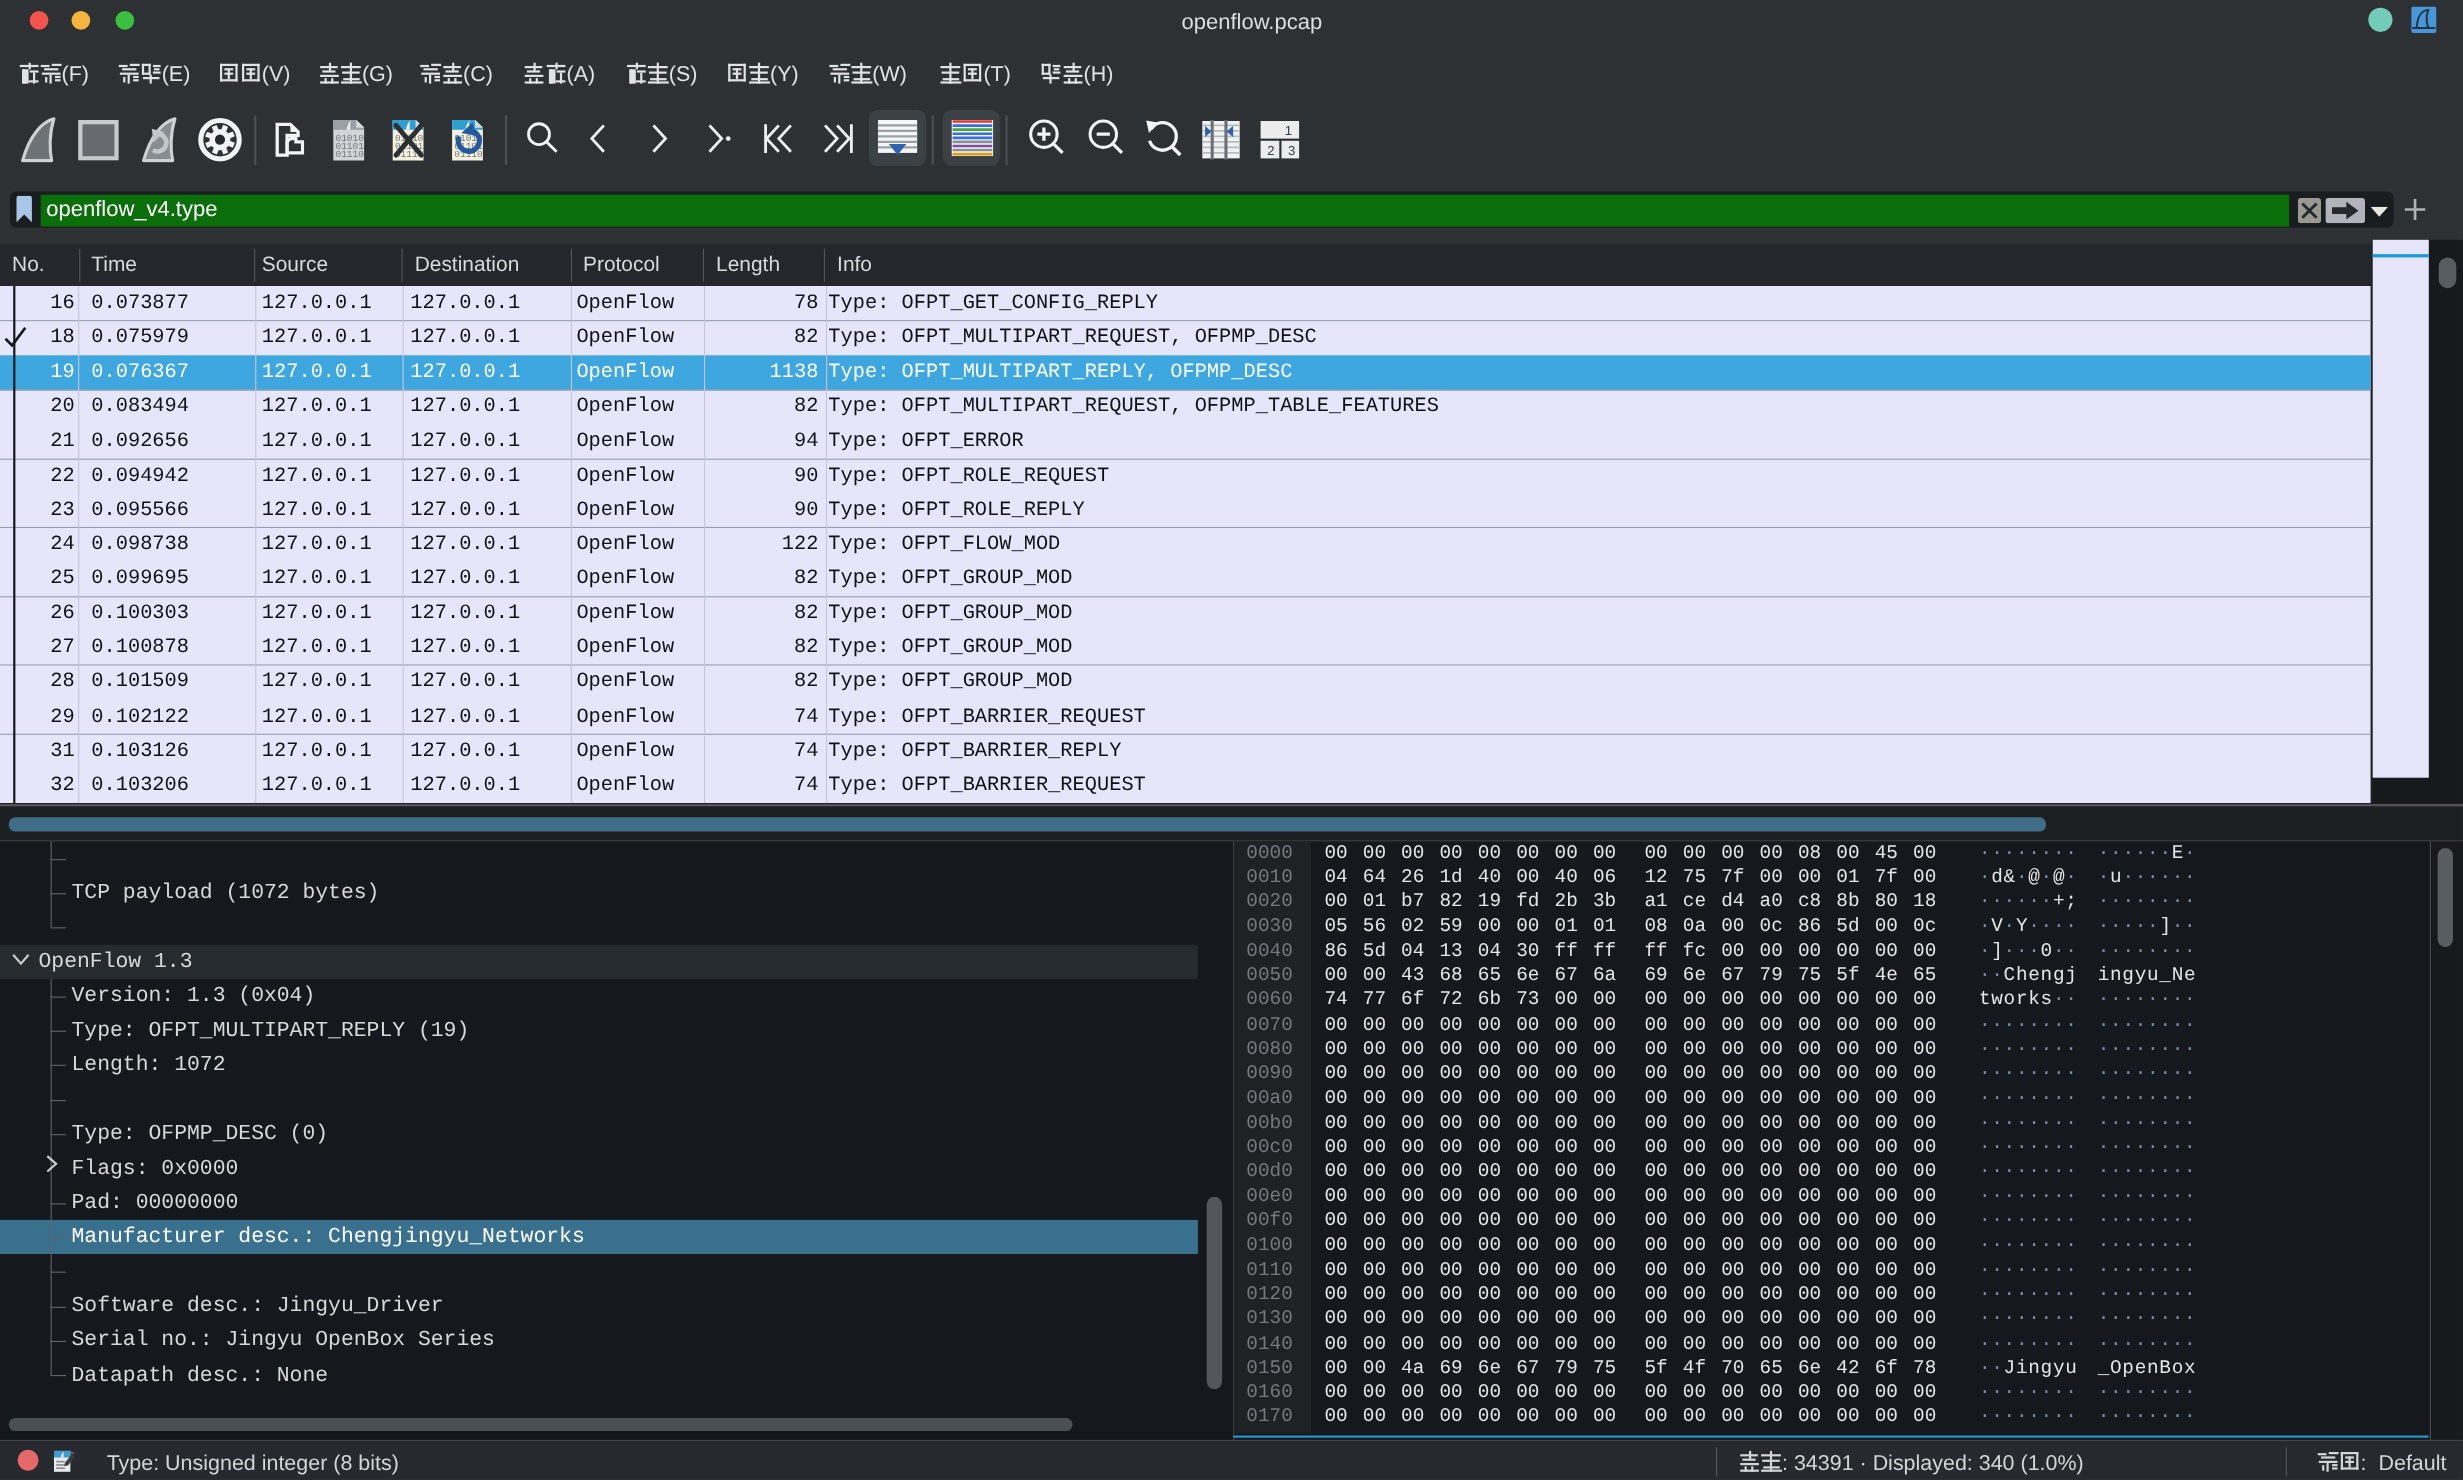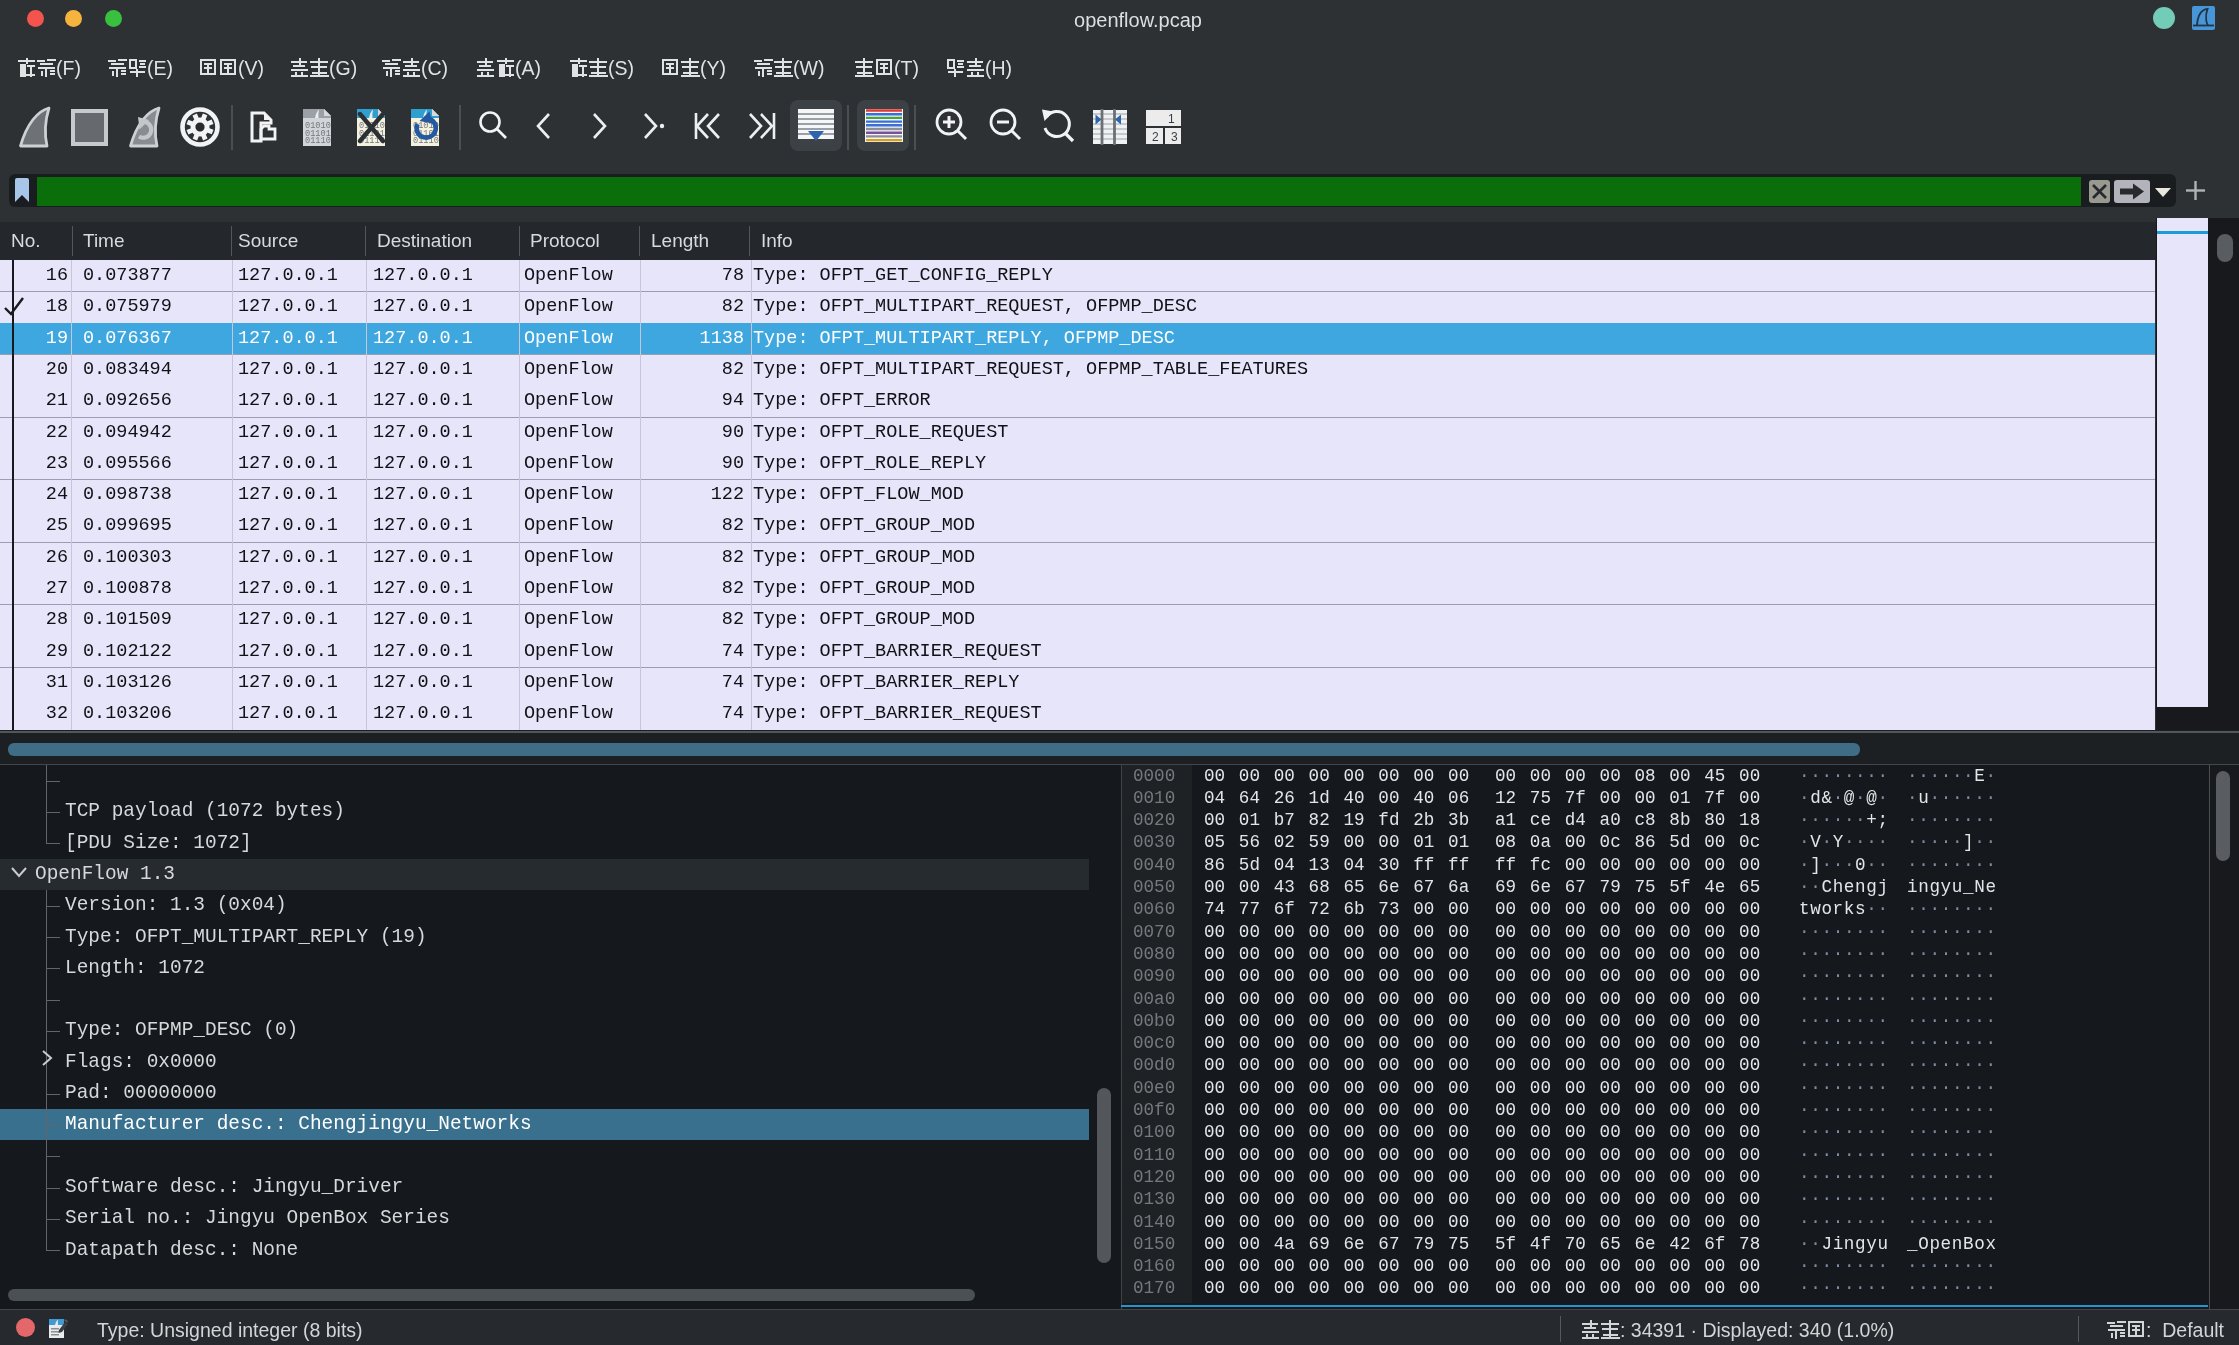--- a/index.html
+++ b/index.html
@@ -210,20 +210,21 @@
 <text x="23" y="14">1</text>
         <text x="7" y="32">2</text>
         <text x="26" y="32">3</text>
       </g>
 </svg>
 <div class="abs" style="left:9px;top:174px;width:2167px;height:33px;border-radius:6px;background:#1a1d20;"></div>
 <svg class="abs" style="left:14px;top:178px;" width="16" height="25" viewBox="0 0 16 25">
 <path d="M1 2 Q1 0 3 0 L13 0 Q15 0 15 2 L15 24 L8 17 L1 24 Z" fill="#a8c7e8"></path>
 </svg>
 <div class="abs" style="left:37px;top:176.5px;width:2044px;height:29px;background:#0a6f0a;"></div>
+<div class="abs" style="left:42px;top:175px;width:600px;height:31px;color:#ffffff;font-size:20px;line-height:31px;">openflow_v4.type</div>
 <svg class="abs" style="left:2089px;top:180px;" width="21" height="23" viewBox="0 0 21 23">
 <rect x="0" y="0" width="21" height="23" rx="3" fill="#99998f"></rect>
 <g stroke="#26292d" stroke-width="2.6">
         <line x1="4" y1="5" x2="17" y2="18"></line>
         <line x1="17" y1="5" x2="4" y2="18"></line>
       </g>
 </svg>
 <svg class="abs" style="left:2114px;top:180px;" width="36" height="23" viewBox="0 0 36 23">
 <rect x="0" y="0" width="36" height="23" rx="3" fill="#b3b3bb"></rect>
 <line x1="6" y1="11.5" x2="20" y2="11.5" stroke="#26292d" stroke-width="6"></line>
@@ -408,21 +409,20 @@
 <div class="abs" style="left:2156px;top:218px;width:83px;height:512px;background:#17191c;"></div>
 <div class="abs" style="left:2157px;top:218px;width:51px;height:489px;background:#e7e5f9;"></div>
 <div class="abs" style="left:2157px;top:231px;width:51px;height:2.5px;background:#1d9bd8;"></div>
 <div class="abs" style="left:2217px;top:234px;width:16px;height:28px;border-radius:8px;background:#595d62;"></div>
 <div class="abs" style="left:0;top:730px;width:2239px;height:35px;background:#1d2023;"></div>
 <div class="abs" style="left:0;top:730.5px;width:2239px;height:2px;background:#53575c;"></div>
 <div class="abs" style="left:8px;top:743px;width:1852px;height:12.5px;border-radius:6px;background:#3f6d87;"></div>
 <div class="abs" style="left:0;top:764px;width:2239px;height:1px;background:#43474b;"></div>
 <div class="abs" style="left:0;top:765px;width:1121px;height:545px;background:#15181c;"></div>
 <div class="trow" style="top:796.3px;"><span style="position:absolute;left:65px;">TCP payload (1072 bytes)</span></div>
-<div class="trow" style="top:827.6px;"><span style="position:absolute;left:65px;">[PDU Size: 1072]</span></div>
 <div class="trow" style="top:858.9px;background:#262b30;"><span style="position:absolute;left:35px;">OpenFlow 1.3</span></div>
 <div class="trow" style="top:890.2px;"><span style="position:absolute;left:65px;">Version: 1.3 (0x04)</span></div>
 <div class="trow" style="top:921.5px;"><span style="position:absolute;left:65px;">Type: OFPT_MULTIPART_REPLY (19)</span></div>
 <div class="trow" style="top:952.8px;"><span style="position:absolute;left:65px;">Length: 1072</span></div>
 <div class="trow" style="top:1015.4px;"><span style="position:absolute;left:65px;">Type: OFPMP_DESC (0)</span></div>
 <div class="trow" style="top:1046.7px;"><span style="position:absolute;left:65px;">Flags: 0x0000</span></div>
 <div class="trow" style="top:1078.0px;"><span style="position:absolute;left:65px;">Pad: 00000000</span></div>
 <div class="trow" style="top:1109.3px;background:#38708e;color:#ffffff;"><span style="position:absolute;left:65px;">Manufacturer desc.: Chengjingyu_Networks</span></div>
 <div class="trow" style="top:1171.9px;"><span style="position:absolute;left:65px;">Software desc.: Jingyu_Driver</span></div>
 <div class="trow" style="top:1203.2px;"><span style="position:absolute;left:65px;">Serial no.: Jingyu OpenBox Series</span></div>

